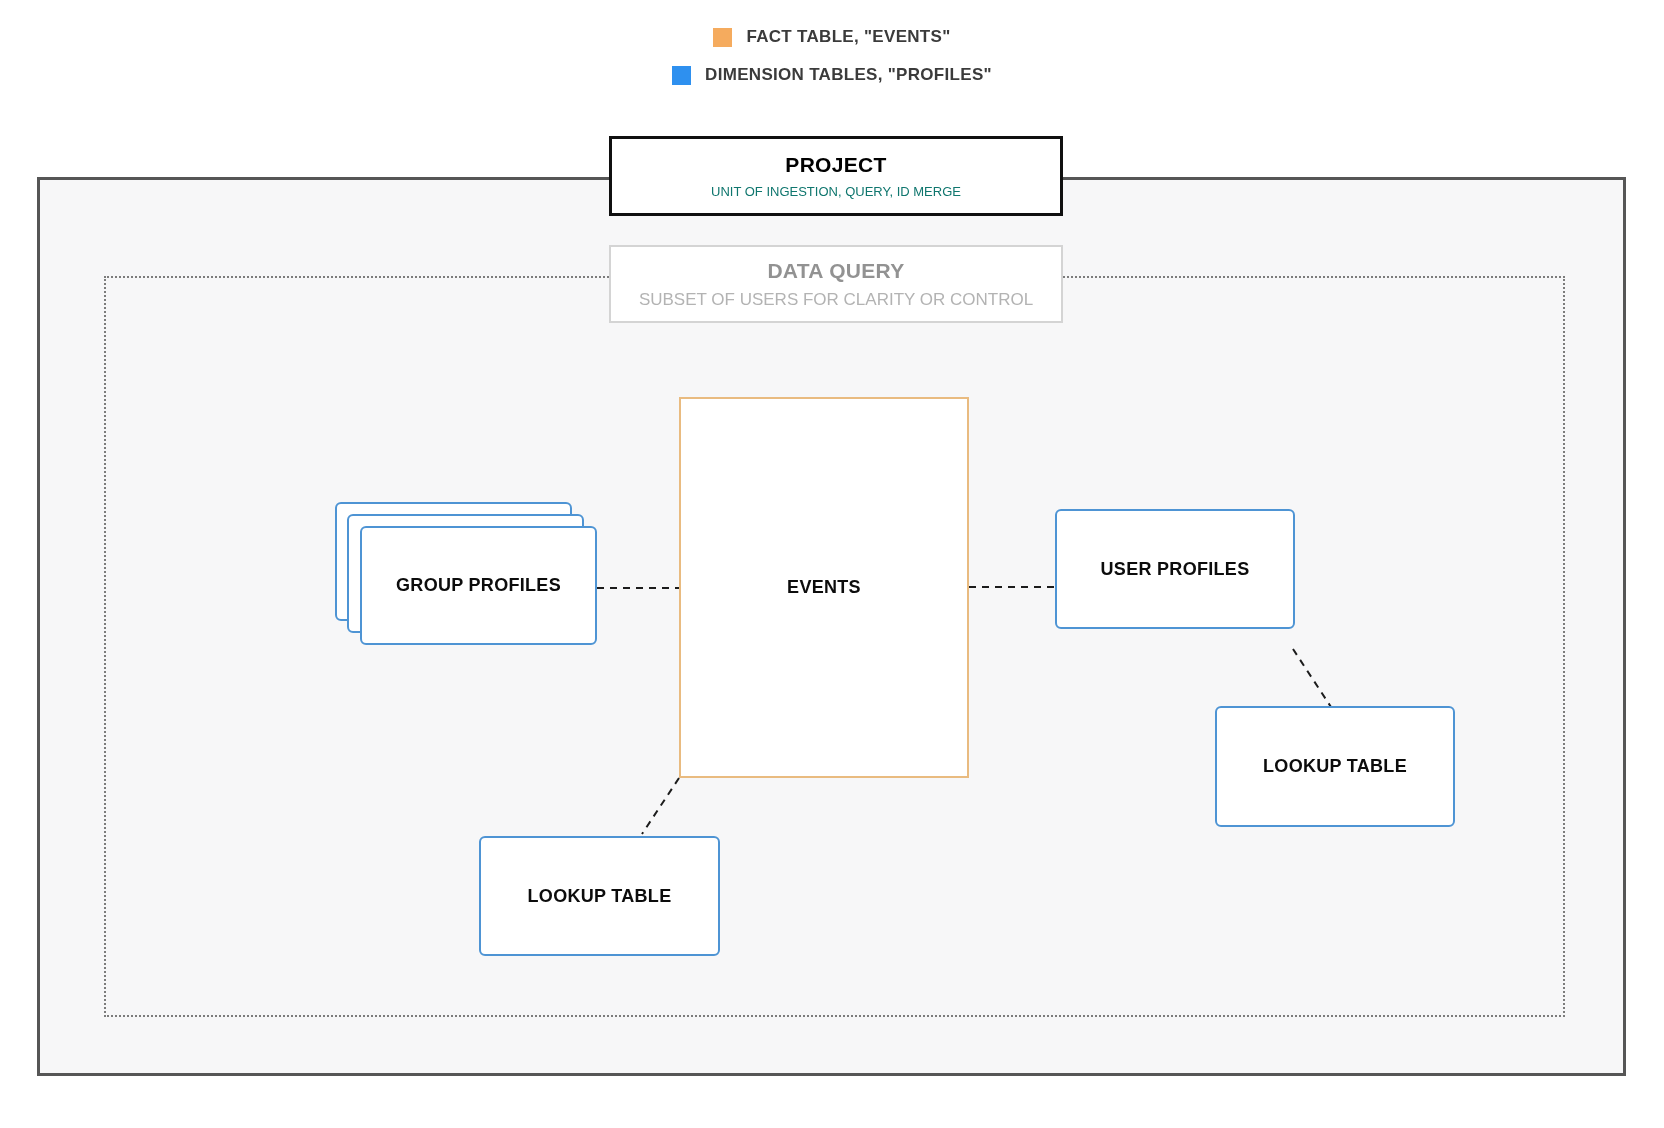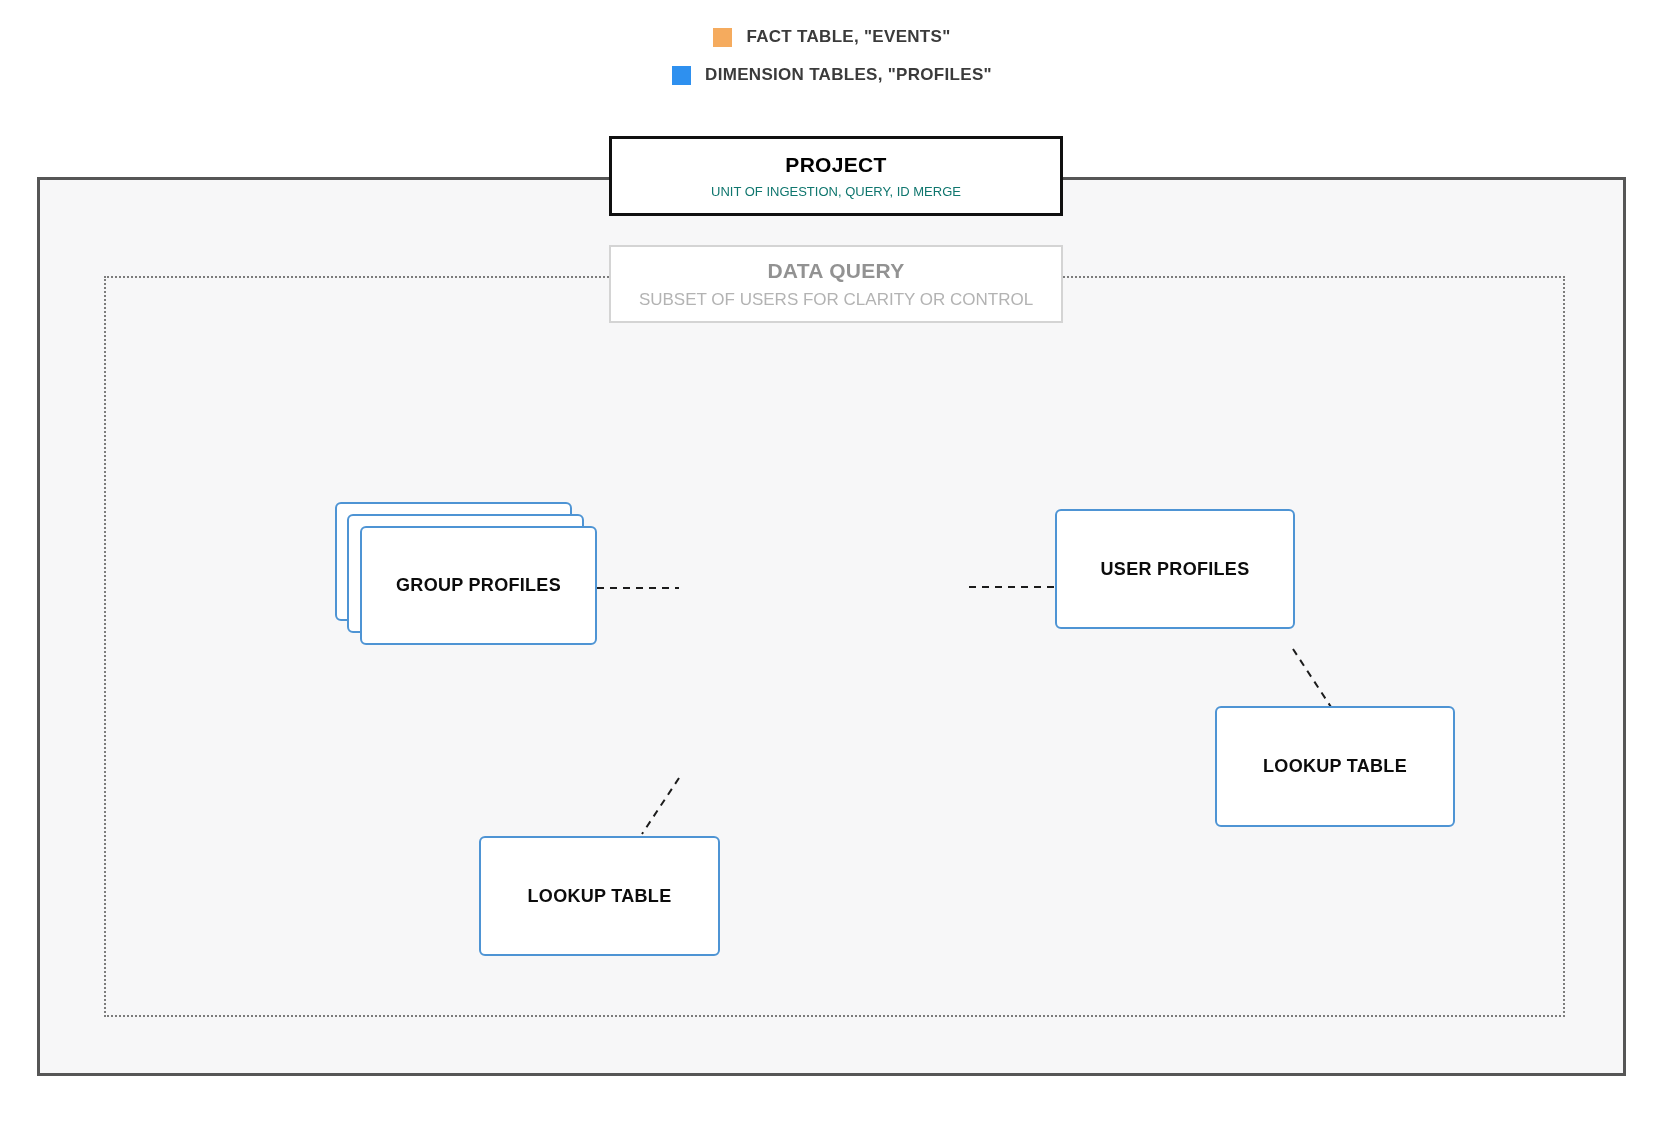--- a/index.html
+++ b/index.html
@@ -133,20 +133,23 @@
     </div>
   </div>
 
   <svg class="connectors" viewBox="0 0 1664 1128" xmlns="http://www.w3.org/2000/svg">
     <line x1="597" y1="588" x2="679" y2="588"></line>
     <line x1="969" y1="587" x2="1055" y2="587"></line>
     <line x1="1293" y1="649" x2="1331" y2="707"></line>
     <line x1="679" y1="778" x2="642" y2="834"></line>
   </svg>
 
+  <div class="node node-events">
+    <span class="node-label">EVENTS</span>
+  </div>
 
   <div class="stack-layer dim-node stack-back"></div>
   <div class="stack-layer dim-node stack-middle"></div>
   <div class="node dim-node node-group-profiles">
     <span class="node-label">GROUP PROFILES</span>
   </div>
 
   <div class="node dim-node node-user-profiles">
     <span class="node-label">USER PROFILES</span>
   </div>

